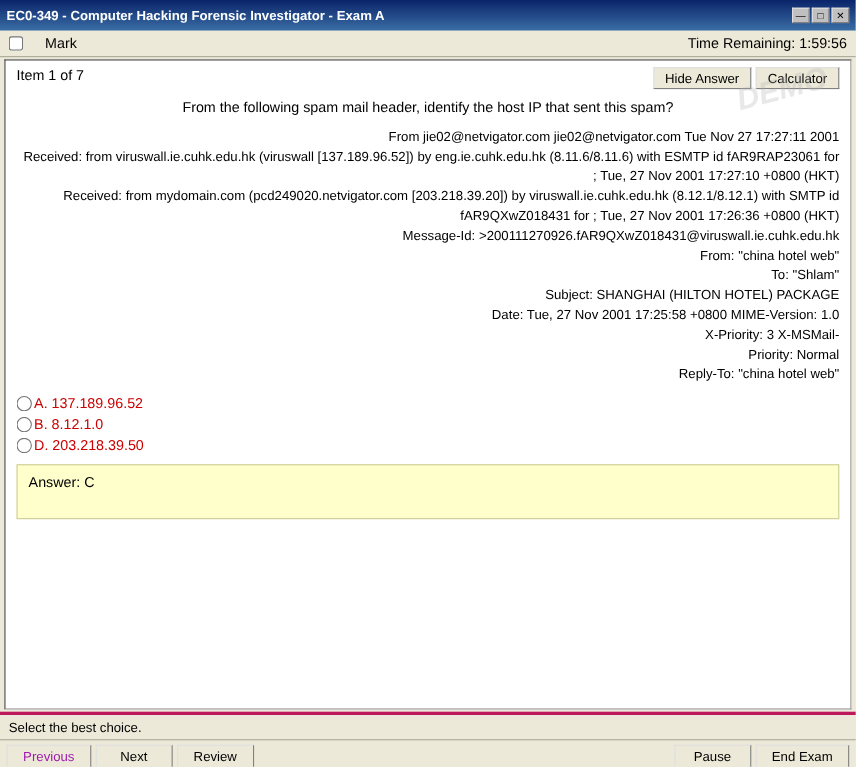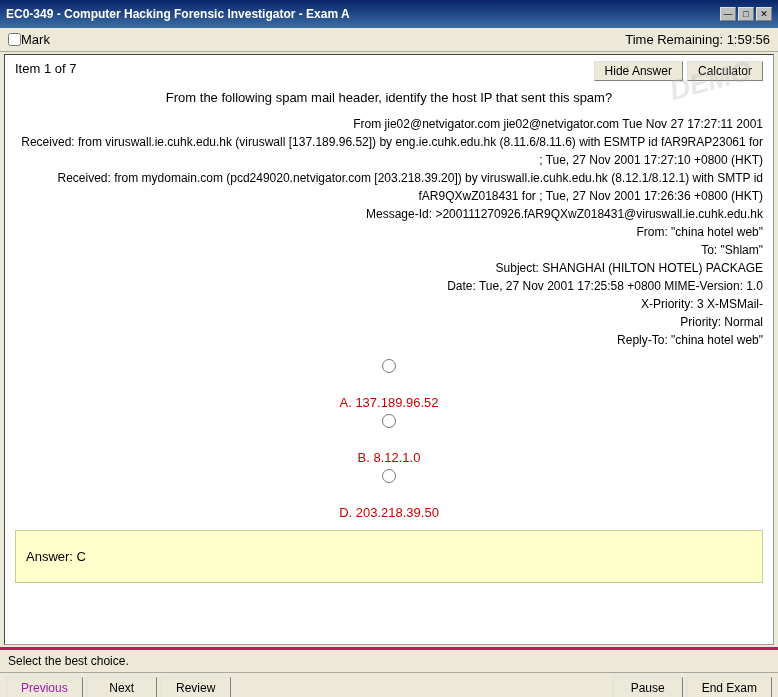--- a/index.html
+++ b/index.html
@@ -59,21 +59,21 @@
       display: flex;
       align-items: center;
       justify-content: space-between;
       padding: 4px 8px;
       border-bottom: 1px solid #aca899;
       background: #ece9d8;
     }
     .mark-checkbox {
       display: flex;
       align-items: center;
-      gap: 0;
+      gap: 20px;
     }
     .mark-checkbox input[type="checkbox"] {
       width: 13px;
       height: 13px;
     }
     .timer {
       font-size: 13px;
       font-weight: normal;
     }
 
@@ -139,40 +139,39 @@
       font-family: Arial, sans-serif;
       text-align: right;
     }
 
     .options {
       margin-bottom: 10px;
     }
     .option-item {
       display: flex;
       align-items: center;
-      gap: 22px;
+      gap: 2px;
       margin-bottom: 4px;
       font-size: 13px;
-      flex-direction: column;
     }
     .option-item input[type="radio"] {
       width: 14px;
       height: 14px;
     }
     .option-label {
       font-weight: normal;
     }
     .option-value {
       color: #cc0000;
     }
 
     .answer-box {
       background: #ffffcc;
       border: 1px solid #cccc99;
-      padding: 18px 10px;
+      padding: 8px 10px;
       font-size: 13px;
       min-height: 50px;
     }
 
     
     .instruction-bar {
       padding: 4px 8px;
       font-size: 12px;
       background: #ece9d8;
       border-top: 3px solid #be185d;

